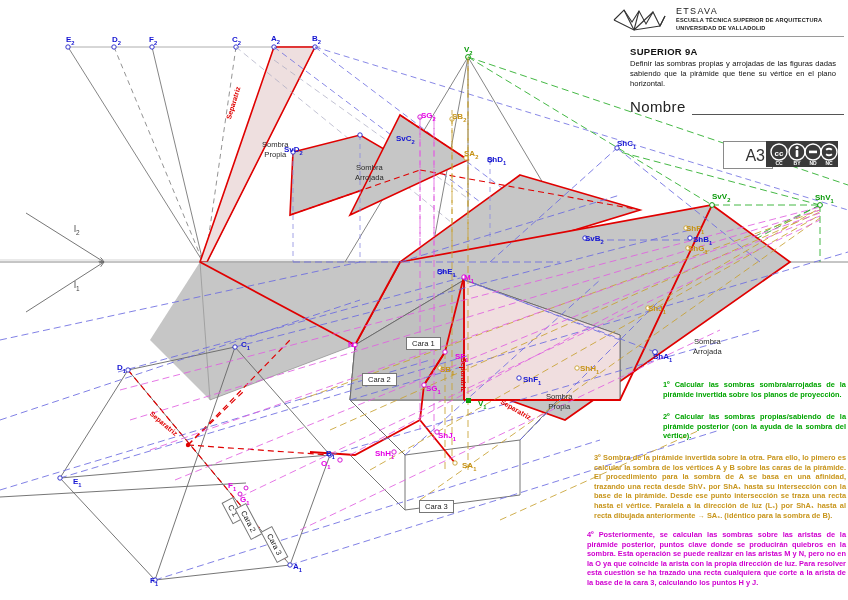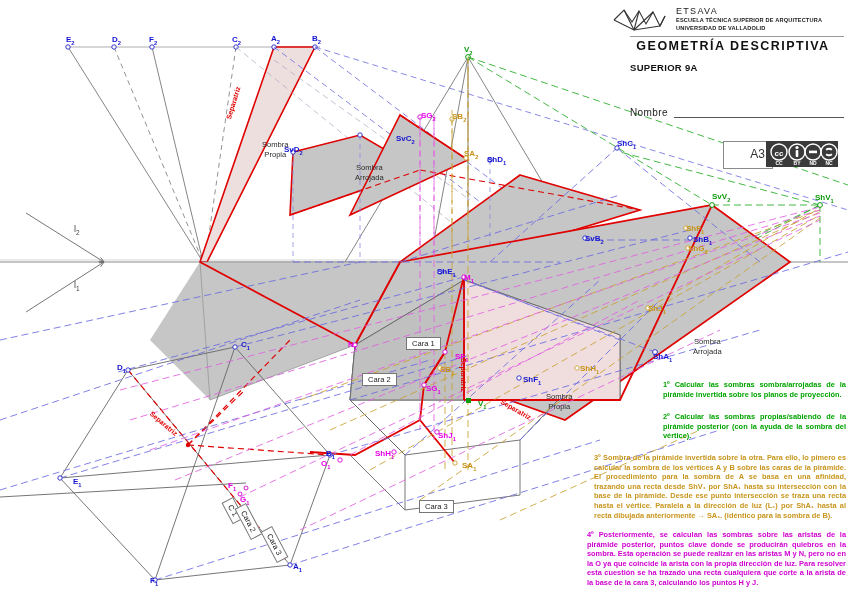--- a/index.html
+++ b/index.html
@@ -13,25 +13,25 @@
   .tb-logo{width:58px;height:28px;flex:none;}
   .tb-school{padding-top:1px;}
   .tb-school .l1{font-size:9px;font-weight:normal;letter-spacing:1.3px;color:#1a1a1a;line-height:9px;}
   .tb-school .l2{font-size:5.6px;font-weight:bold;letter-spacing:.18px;color:#1a1a1a;line-height:8px;}
   .tb-school .l3{font-size:5.6px;font-weight:bold;letter-spacing:.18px;color:#1a1a1a;line-height:8px;}
   .tb-rule{border-top:1px solid #9a9a9a;margin:2px 0 2px 18px;}
   .tb-gd{text-align:center;font-size:12.5px;font-weight:bold;letter-spacing:1.5px;color:#111;margin-left:10px;}
   .tb-ex{font-size:9.5px;font-weight:bold;color:#111;margin:9px 0 2px 18px;letter-spacing:.3px;}
   .tb-desc{font-size:7.6px;color:#111;margin-left:18px;width:206px;text-align:justify;line-height:10px;}
   .tb-field{display:flex;align-items:flex-end;margin:9px 0 0 18px;}
-  .tb-field .lab{font-size:10px;color:#222;letter-spacing:.4px;margin-top:25px;}
+  .tb-field .lab{font-size:15px;color:#222;letter-spacing:.4px;}
   .tb-field .line{flex:1;border-bottom:1px solid #555;margin-left:6px;height:11px;}
   #a3box{position:absolute;left:723px;top:141px;width:48px;height:26px;border:1px solid #8a8a8a;background:#fff;}
   #a3box .fold{position:absolute;left:4px;top:6px;width:0;height:0;border-left:7px solid transparent;border-top:9px solid #fff;border-right:0;}
-  #a3box .a3txt{position:absolute;right:7px;top:5px;font-size:12px;color:#333;}
+  #a3box .a3txt{position:absolute;right:7px;top:5px;font-size:16px;color:#333;}
   #cc{position:absolute;left:766px;top:141px;}
 
   
   .lbl{position:absolute;font-family:"Liberation Sans",sans-serif;font-weight:bold;white-space:nowrap;line-height:1;}
   .lbl sub{font-size:72%;}
   .pt-blue{color:#1414d2;font-size:8px;}
   .pt-green{color:#0a9a0a;font-size:8px;}
   .pt-gold{color:#c69214;font-size:8px;}
   .pt-magenta{color:#e400e4;font-size:8px;}
   .anno{position:absolute;color:#2b2b2b;font-size:7.6px;font-weight:normal;text-align:center;line-height:10px;white-space:nowrap;}
@@ -309,22 +309,22 @@
       <path d="M41,6 L22,24" fill="none" stroke="#333" stroke-width="1.1"></path>
       <path d="M48,20 L53,10" fill="none" stroke="#333" stroke-width="1.1"></path>
     </svg>
     <div class="tb-school">
       <div class="l1">ETSAVA</div>
       <div class="l2">ESCUELA TÉCNICA SUPERIOR DE ARQUITECTURA</div>
       <div class="l3">UNIVERSIDAD DE VALLADOLID</div>
     </div>
   </div>
   <div class="tb-rule"></div>
-  <div class="tb-gd">GEOMETRÍA DESCRIPTIVA</div>
   <div class="tb-ex">SUPERIOR 9A</div>
+  <div class="tb-desc">Definir las sombras propias y arrojadas de las figuras dadas sabiendo que la pirámide que tiene su vértice en el plano horizontal.</div>
   <div class="tb-field">
     <span class="lab">Nombre</span>
     <span class="line"></span>
   </div>
 </div>
 
 <div id="a3box">
   <div class="fold"></div>
   <div class="a3txt">A3</div>
 </div>

